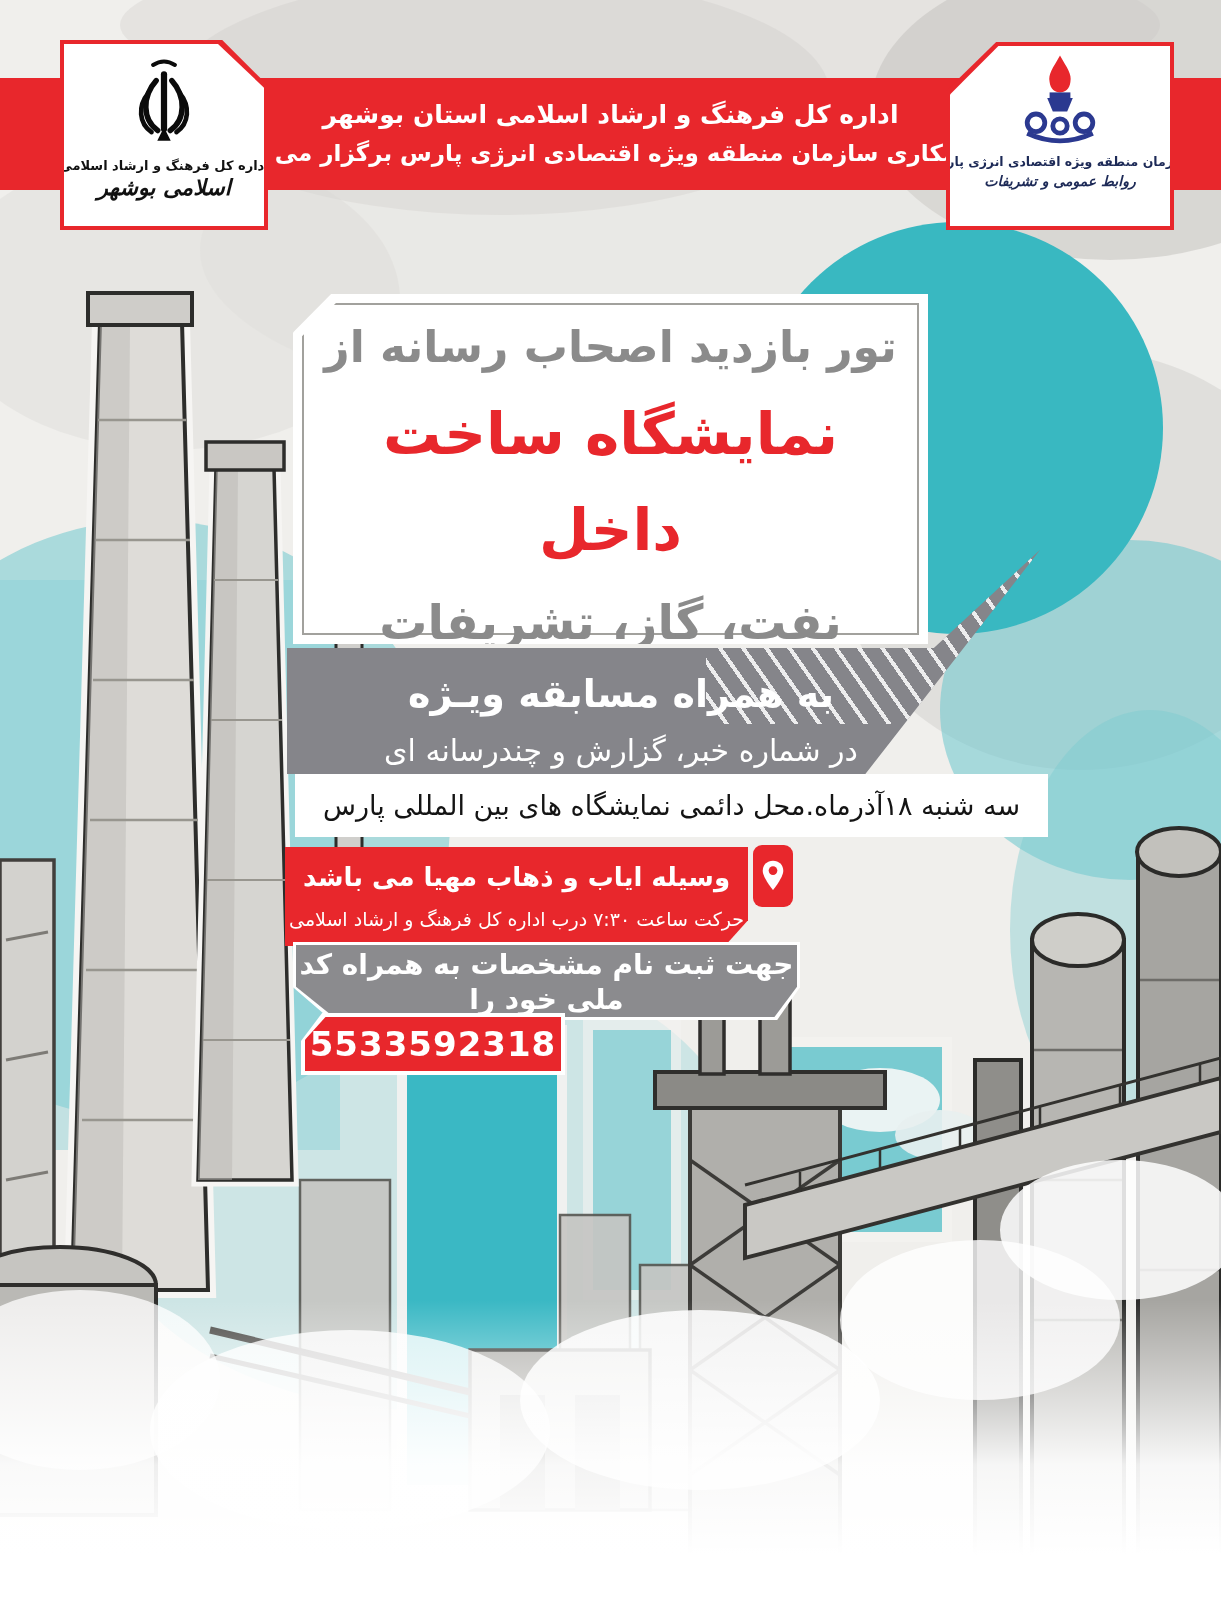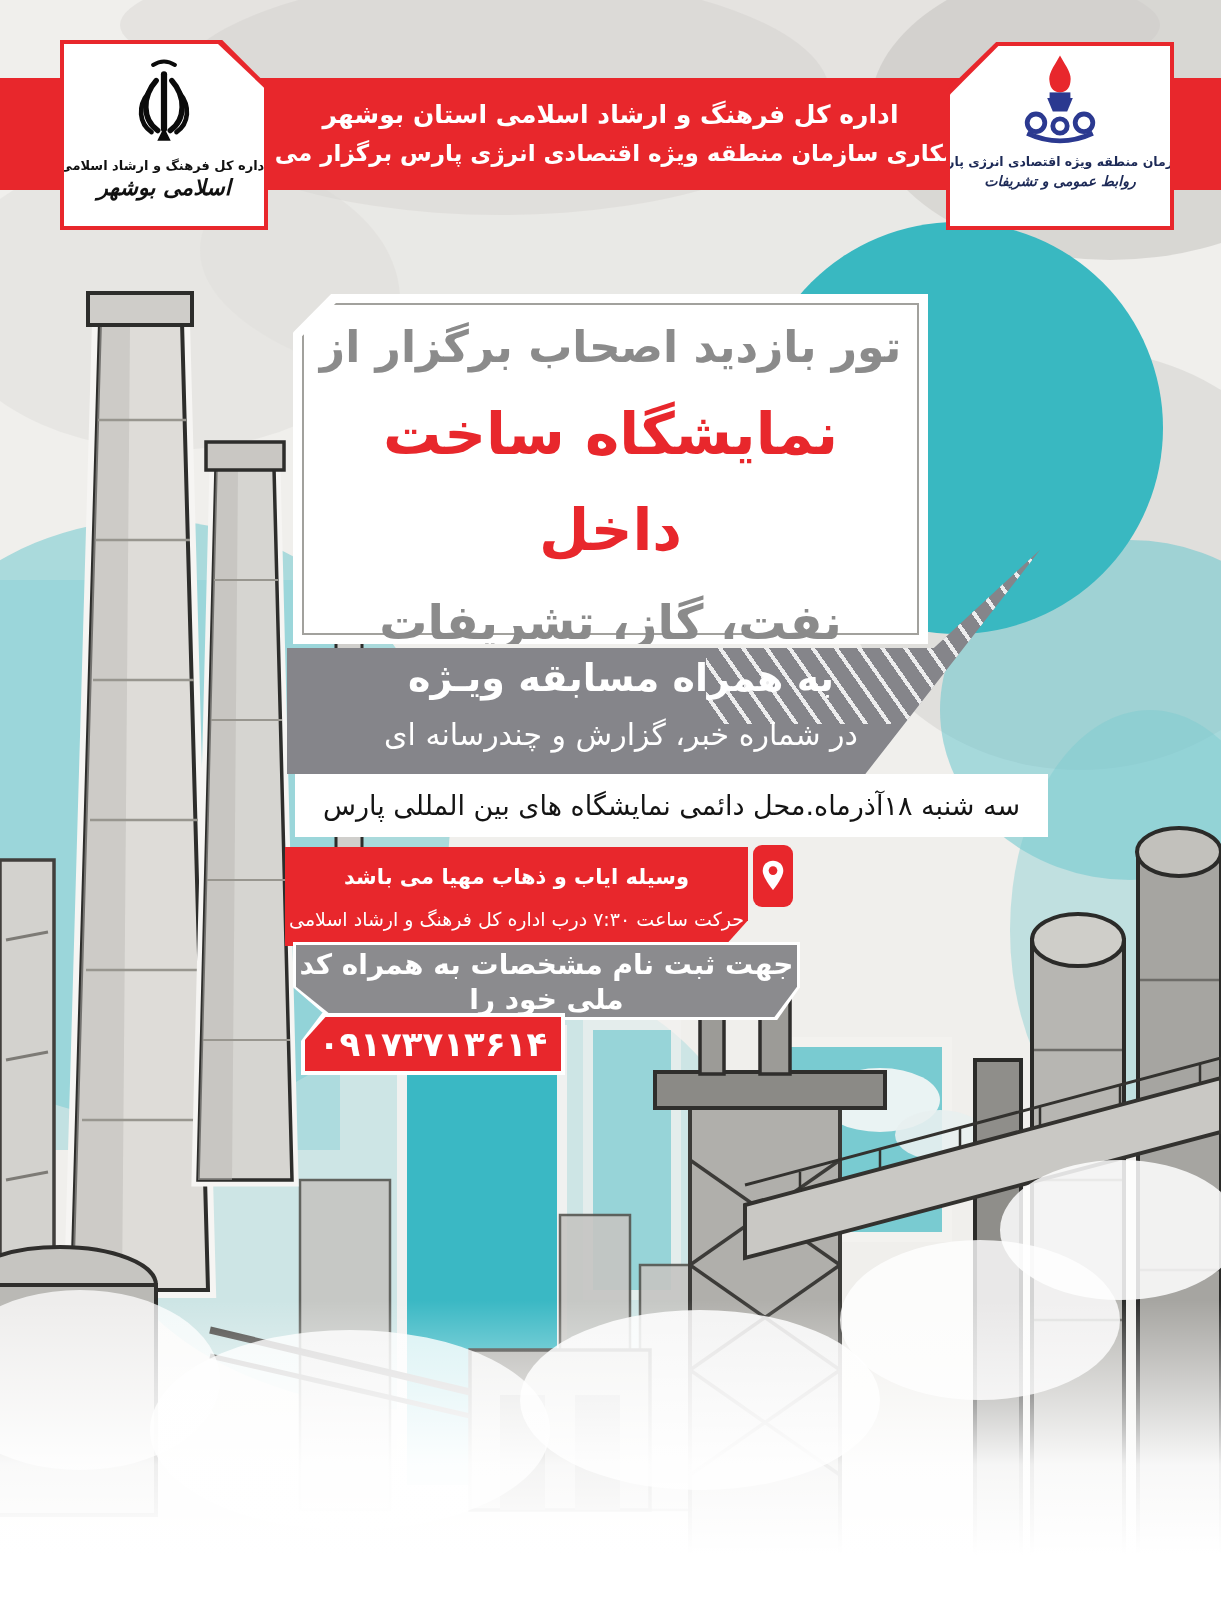--- a/index.html
+++ b/index.html
@@ -62,36 +62,36 @@
   #contest-box{
     position:absolute;left:287px;top:545px;width:761px;height:229px;z-index:2;
     background:#85858a;
     clip-path:polygon(0 45%,85% 45%,99% 2%,76% 100%,0 100%);
   }
   #contest-box .stripes{
     position:absolute;left:55%;top:0;width:45%;height:78%;
     background:repeating-linear-gradient(55deg, rgba(255,255,255,0) 0 15px, rgba(255,255,255,.95) 15px 19px);
     opacity:.9;
   }
-  #contest-box .lines{position:absolute;left:14px;top:102px;width:640px;text-align:center;color:#fff;}
+  #contest-box .lines{position:absolute;left:14px;top:118px;width:640px;text-align:center;color:#fff;}
   #contest-box .cl1{font-size:38px;line-height:62px;font-weight:bold;}
   #contest-box .cl2{font-size:30px;line-height:52px;}
   
   #date-strip{
     position:absolute;left:295px;top:774px;width:753px;height:63px;z-index:3;
     background:#ffffff;display:flex;align-items:center;justify-content:center;
     font-size:27px;color:#141414;white-space:nowrap;
   }
   
   #transport-box{
     position:absolute;left:285px;top:847px;width:463px;height:99px;z-index:3;
     background:#e8272c;color:#fff;text-align:center;
     clip-path:polygon(0 0,100% 0,100% 74%,95% 100%,0 100%);
   }
-  #transport-box .vl1{font-size:21px;line-height:52px;font-weight:bold;margin-top:4px;}
+  #transport-box .vl1{font-size:26px;line-height:52px;font-weight:bold;margin-top:4px;}
   #transport-box .vl2{font-size:19px;line-height:32px;}
   #pin-badge{
     position:absolute;left:753px;top:845px;width:40px;height:62px;z-index:3;
     background:#e8272c;border-radius:9px;
     display:flex;align-items:center;justify-content:center;
   }
   
   #register-wrap{
     position:absolute;left:293px;top:942px;width:507px;height:78px;z-index:3;
     background:#ffffff;
@@ -283,21 +283,21 @@
         </g>
       </svg>
       <div class="t1">سازمان منطقه ویژه اقتصادی انرژی پارس</div>
       <div class="t2">روابط عمومی و تشریفات</div>
     </div>
   </div>
 
   <div id="title-box">
     <div class="rule"></div>
     <div class="lines rtl">
-      <div class="tl1">تور بازدید اصحاب برگزار از</div>
+      <div class="tl1">تور بازدید اصحاب رسانه از</div>
       <div class="tl2">نمایشگاه ساخت داخل</div>
       <div class="tl3">نفت، گاز، تشریفات</div>
       <div class="tl4">منطقه ویژه پارس.عسلویه</div>
     </div>
   </div>
 
   <div id="contest-box">
     <div class="stripes"></div>
     <div class="lines rtl">
       <div class="cl1">به همراه مسابقه ویـژه</div>
@@ -319,17 +319,17 @@
   </div>
 
   <div id="register-wrap">
     <div id="register-box">
       <div class="rl1 rtl">جهت ثبت نام مشخصات به همراه کد ملی خود را</div>
       <div class="rl2 rtl">به شماره همراه زیر ارسال فرمایید.</div>
     </div>
   </div>
 
   <div id="phone-wrap">
-    <div id="phone-box">۰۹۱۷۳۷۱۳۶۱۴</div>
+    <div id="phone-box">5533592318</div>
   </div>
 
   <div id="fog-overlay"></div>
 </div>
 
 </body></html>

